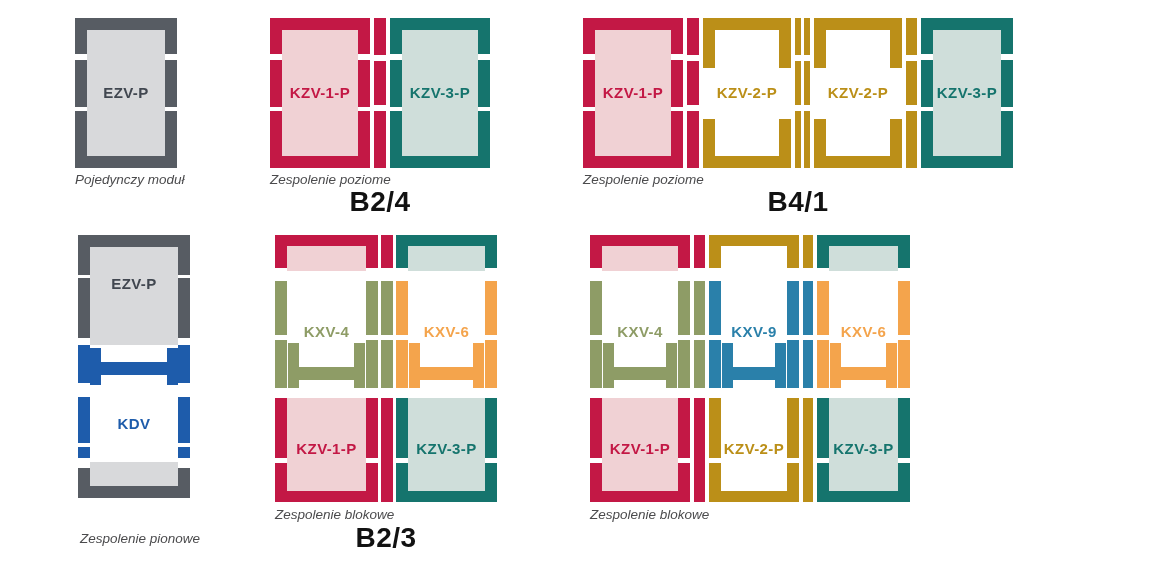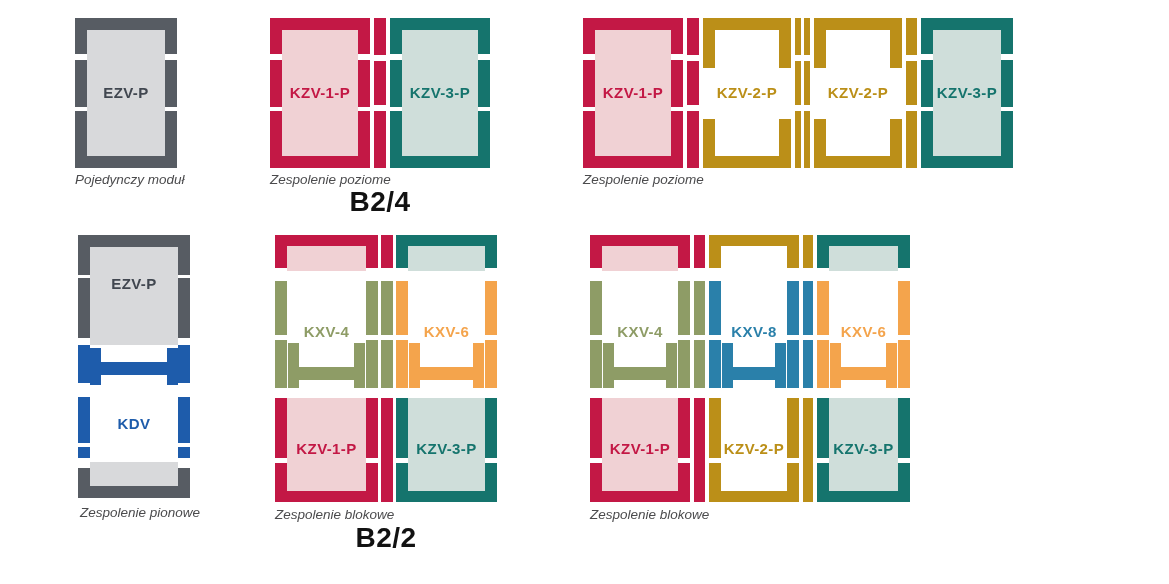--- a/index.html
+++ b/index.html
@@ -136,20 +136,21 @@
       <i class="lTL"></i>
       <i class="lTR"></i>
       <i class="mL"></i>
       <i class="mR"></i>
       <i class="lBL"></i>
       <i class="lBR"></i>
       <i class="bB"></i>
     <span class="mlabel" style="color:var(--teal)">KZV-3-P</span>
   </div>
   <div class="cap" style="left:583px;top:172px">Zespolenie poziome</div>
+  <div class="code" style="left:583px;top:186px;width:430px">B4/1</div>
 
   <div class="col" style="left:78px;top:235px;width:112px;height:263px">
     <i style="left:0;right:0;top:0;height:12px;color:var(--gray)"></i>
     <i style="left:0;top:12px;width:12px;height:28px;color:var(--gray)"></i>
     <i style="right:0;top:12px;width:12px;height:28px;color:var(--gray)"></i>
     <i style="left:12px;right:12px;top:12px;height:98px;background:var(--gray_fill)"></i>
     <i style="left:0;top:43px;width:12px;height:60px;color:var(--gray)"></i>
     <i style="right:0;top:43px;width:12px;height:60px;color:var(--gray)"></i>
     <span class="clabel" style="top:40px;color:var(--gray_text)">EZV-P</span>
     <i style="left:0;top:110px;width:12px;height:38px;color:var(--blue)"></i>
@@ -160,21 +161,21 @@
     <i style="left:0;top:162px;width:12px;height:46px;color:var(--blue)"></i>
     <i style="right:0;top:162px;width:12px;height:46px;color:var(--blue)"></i>
     <i style="left:0;top:212px;width:12px;height:11px;color:var(--blue)"></i>
     <i style="right:0;top:212px;width:12px;height:11px;color:var(--blue)"></i>
     <span class="clabel" style="top:180px;color:var(--blue)">KDV</span>
     <i style="left:12px;right:12px;top:227px;height:24px;background:var(--gray_fill)"></i>
     <i style="left:0;bottom:12px;width:12px;height:18px;color:var(--gray)"></i>
     <i style="right:0;bottom:12px;width:12px;height:18px;color:var(--gray)"></i>
     <i style="left:0;right:0;bottom:0;height:12px;color:var(--gray)"></i>
   </div>
-  <div class="cap" style="left:80px;top:505px">Zespolenie pionowe</div>
+  <div class="cap" style="left:80px;top:531px">Zespolenie pionowe</div>
 
   <div class="col" style="left:275px;top:235px;width:103px;height:267px">
     <i style="left:0;right:0;top:0;height:11px;color:var(--red)"></i>
     <i style="left:0;top:11px;width:12px;height:22px;color:var(--red)"></i>
     <i style="right:0;top:11px;width:12px;height:22px;color:var(--red)"></i>
     <i style="left:12px;right:12px;top:11px;height:25px;background:var(--red_fill)"></i>
     <i style="left:0;top:46px;width:12px;height:54px;color:var(--olive)"></i>
     <i style="right:0;top:46px;width:12px;height:54px;color:var(--olive)"></i>
     <span class="clabel" style="top:88px;color:var(--olive)">KXV-4</span>
     <i style="left:0;top:105px;width:12px;height:48px;color:var(--olive)"></i>
@@ -217,21 +218,21 @@
     <i style="left:0;top:163px;width:12px;height:60px;color:var(--teal)"></i>
     <i style="right:0;top:163px;width:12px;height:60px;color:var(--teal)"></i>
     <i style="left:0;top:228px;width:12px;height:15px;color:var(--teal)"></i>
     <i style="right:0;top:228px;width:12px;height:15px;color:var(--teal)"></i>
     <span class="clabel" style="top:205px;color:var(--teal)">KZV-3-P</span>
     <i style="left:0;bottom:11px;width:12px;height:23px;color:var(--teal)"></i>
     <i style="right:0;bottom:11px;width:12px;height:23px;color:var(--teal)"></i>
     <i style="left:0;right:0;bottom:0;height:11px;color:var(--teal)"></i>
   </div>
   <div class="cap" style="left:275px;top:507px">Zespolenie blokowe</div>
-  <div class="code" style="left:275px;top:522px;width:222px">B2/2</div>
+  <div class="code" style="left:275px;top:522px;width:222px">B2/3</div>
 
   <div class="col" style="left:590px;top:235px;width:100px;height:267px">
     <i style="left:0;right:0;top:0;height:11px;color:var(--red)"></i>
     <i style="left:0;top:11px;width:12px;height:22px;color:var(--red)"></i>
     <i style="right:0;top:11px;width:12px;height:22px;color:var(--red)"></i>
     <i style="left:12px;right:12px;top:11px;height:25px;background:var(--red_fill)"></i>
     <i style="left:0;top:46px;width:12px;height:54px;color:var(--olive)"></i>
     <i style="right:0;top:46px;width:12px;height:54px;color:var(--olive)"></i>
     <span class="clabel" style="top:88px;color:var(--olive)">KXV-4</span>
     <i style="left:0;top:105px;width:12px;height:48px;color:var(--olive)"></i>
@@ -255,21 +256,21 @@
     <i style="top:105px;height:48px;color:var(--olive)"></i>
     <i style="top:163px;height:104px;color:var(--red)"></i>
   </div>
 
   <div class="col" style="left:709px;top:235px;width:90px;height:267px">
     <i style="left:0;right:0;top:0;height:11px;color:var(--gold)"></i>
     <i style="left:0;top:11px;width:12px;height:22px;color:var(--gold)"></i>
     <i style="right:0;top:11px;width:12px;height:22px;color:var(--gold)"></i>
     <i style="left:0;top:46px;width:12px;height:54px;color:var(--blue2)"></i>
     <i style="right:0;top:46px;width:12px;height:54px;color:var(--blue2)"></i>
-    <span class="clabel" style="top:88px;color:var(--blue2)">KXV-8</span>
+    <span class="clabel" style="top:88px;color:var(--blue2)">KXV-9</span>
     <i style="left:0;top:105px;width:12px;height:48px;color:var(--blue2)"></i>
     <i style="right:0;top:105px;width:12px;height:48px;color:var(--blue2)"></i>
     <i style="left:13px;top:108px;width:11px;height:45px;color:var(--blue2)"></i>
     <i style="right:13px;top:108px;width:11px;height:45px;color:var(--blue2)"></i>
     <i style="left:24px;right:24px;top:132px;height:13px;color:var(--blue2)"></i>
     <i style="left:0;top:163px;width:12px;height:60px;color:var(--gold)"></i>
     <i style="right:0;top:163px;width:12px;height:60px;color:var(--gold)"></i>
     <i style="left:0;top:228px;width:12px;height:15px;color:var(--gold)"></i>
     <i style="right:0;top:228px;width:12px;height:15px;color:var(--gold)"></i>
     <span class="clabel" style="top:205px;color:var(--gold)">KZV-2-P</span>

